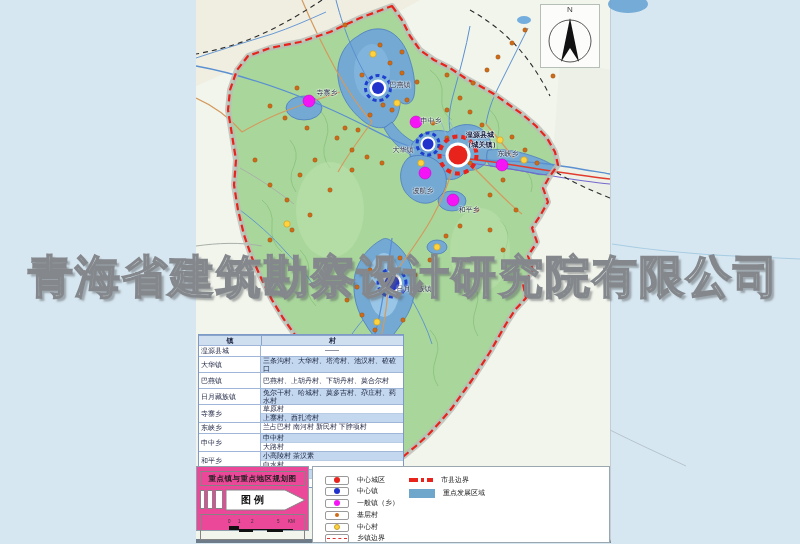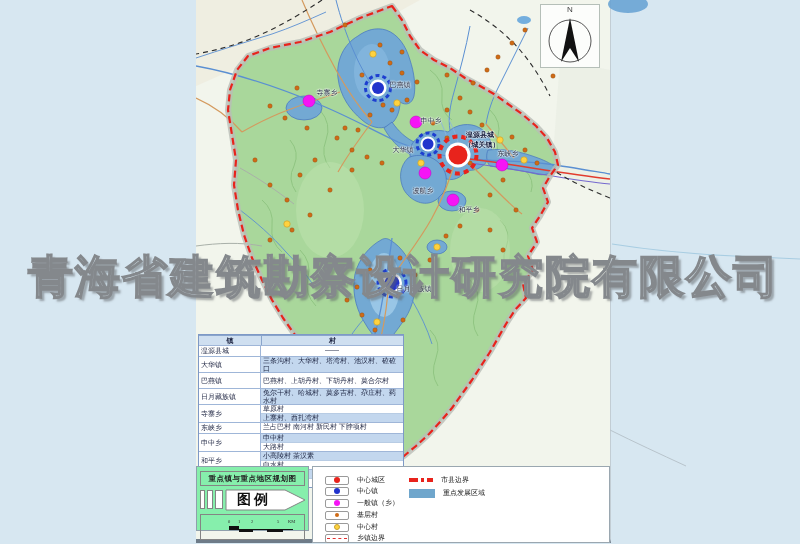--- a/index.html
+++ b/index.html
@@ -33,33 +33,33 @@
   .t-row{display:flex;border-top:1px solid #9fb6d8;}
   .t-town{width:62px;border-right:1px solid #9fb6d8;display:flex;align-items:center;padding-left:2px;box-sizing:border-box;}
   .t-villages{flex:1;display:flex;flex-direction:column;}
   .t-sub{padding:0 2px;min-height:8px;line-height:7.5px;display:flex;align-items:center;}
   .t-sub.two{min-height:15px;}
   .t-sub.band{background:#c3d7ee;}
   .t-sub + .t-sub{border-top:1px solid #b8cce4;}
   
   .panel-left{
     position:absolute;left:196px;top:466px;width:113px;height:65px;
-    background:#86efac;border:1px solid #8fa0ac;box-sizing:border-box;font-family:Liberation Serif, serif;
+    background:#ec4899;border:1px solid #8fa0ac;box-sizing:border-box;
   }
   .pl-title{
     position:absolute;left:3px;top:4px;width:105px;height:15px;box-sizing:border-box;
     border:1px solid #848484;display:flex;align-items:center;justify-content:center;
     font-size:7.5px;font-weight:bold;color:#222;letter-spacing:.5px;
   }
   .pl-banner{position:absolute;left:3px;top:22px;width:105px;height:22px;}
   .pl-bar{position:absolute;top:1px;height:19px;background:#fff;border:1px solid #848484;box-sizing:border-box;}
   .pl-legend-text{
     position:absolute;left:26px;top:1px;width:56px;height:20px;
     display:flex;align-items:center;justify-content:center;
-    font-size:14px;font-weight:bold;letter-spacing:3px;color:#111;
+    font-size:10px;font-weight:bold;letter-spacing:3px;color:#111;
   }
   .pl-scalebox{
     position:absolute;left:3px;top:47px;width:105px;height:26px;box-sizing:border-box;
     border:1px solid #848484;
   }
   .sc-num{position:absolute;font-size:4.5px;color:#333;line-height:1;}
   .sc-block{position:absolute;background:#111;}
   .sc-line{position:absolute;background:#111;height:1px;}
   
   .panel-legend{

